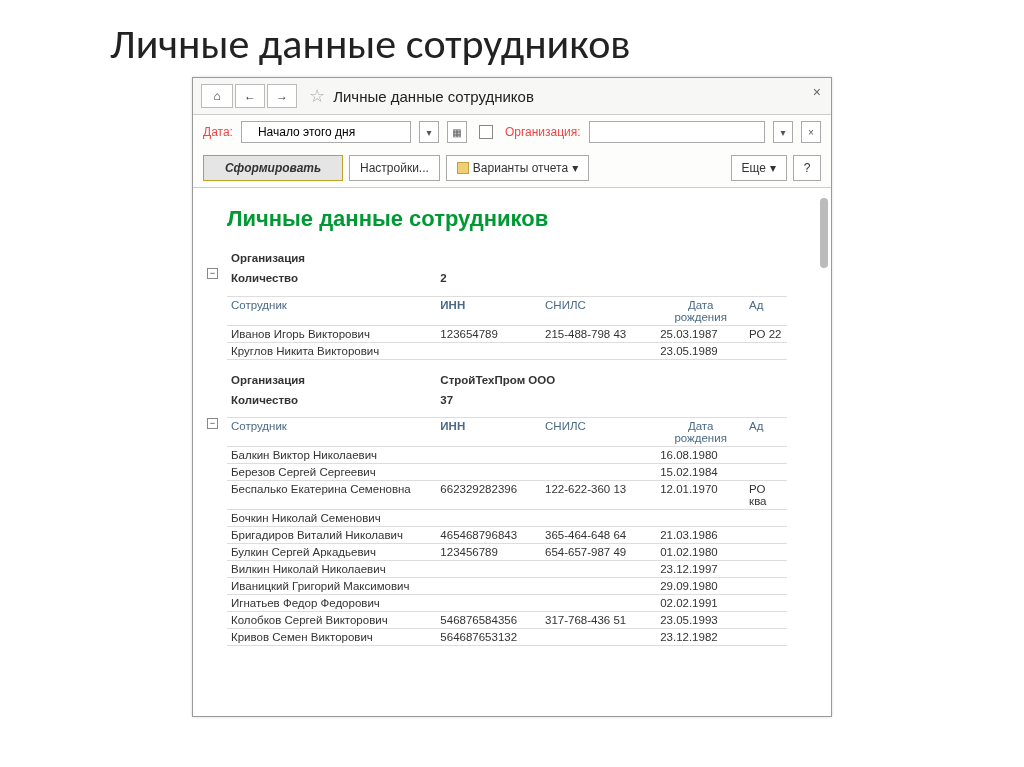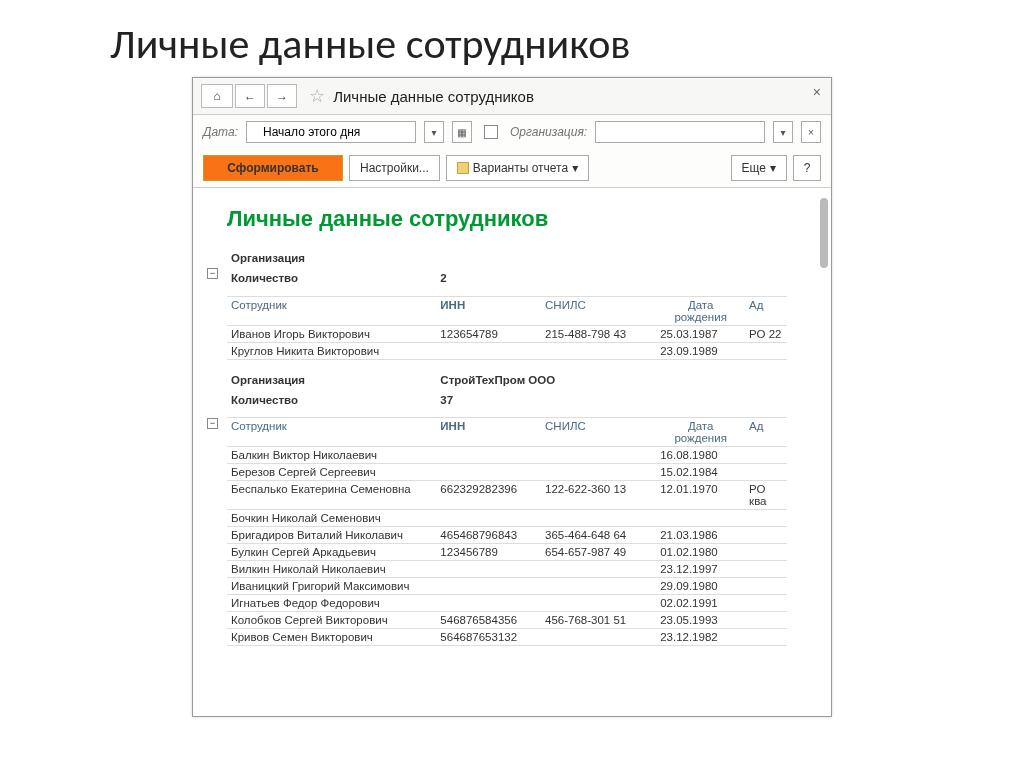--- a/index.html
+++ b/index.html
@@ -68,21 +68,21 @@
   cursor: pointer;
 }
 .filter-row {
   display: flex;
   align-items: center;
   padding: 6px 10px;
   gap: 8px;
   background: #fdfdfb;
   font-size: 12px;
 }
-.filter-label { color: #737373; white-space: nowrap; font-style: italic; }
+.filter-label { color: #ef4444; white-space: nowrap; }
 .date-input {
   border: 1px solid #aaa;
   height: 22px;
   width: 170px;
   padding: 0 16px;
   font-size: 12px;
   background: #fff;
   outline: none;
 }
 .small-btn {
@@ -124,25 +124,26 @@
   height: 26px;
   padding: 0 10px;
   font-size: 12px;
   display: inline-flex;
   align-items: center;
   gap: 4px;
   cursor: pointer;
   color: #333;
 }
 .btn.primary {
-  background: #f97316;
+  background: #e5e5e5;
   border: 1px solid #c0a020;
   font-weight: bold;
   width: 140px;
   justify-content: center;
+  font-style: italic;
 }
 .spacer { flex: 1; }
 .report-area {
   flex: 1;
   overflow: hidden;
   position: relative;
   background: #fff;
 }
 .report-inner {
   padding: 18px 14px 0 34px;
@@ -304,21 +305,21 @@
           <td>Иванов Игорь Викторович</td>
           <td>123654789</td>
           <td>215-488-798 43</td>
           <td>25.03.1987</td>
           <td>РО 22</td>
         </tr>
         <tr>
           <td>Круглов Никита Викторович</td>
           <td></td>
           <td></td>
-          <td>23.09.1989</td>
+          <td>23.05.1989</td>
           <td></td>
         </tr>
       </tbody>
         </table>
 
       <div class="collapse-handle" style="top:230px">−</div>
       <table style="margin-top:10px">
         <tbody>
             <tr>
               <td class="noborder group-label col-emp">Организация</td>
@@ -397,21 +398,21 @@
         <tr>
               <td>Игнатьев Федор Федорович</td>
               <td></td>
               <td></td>
               <td>02.02.1991</td>
               <td></td>
             </tr>
         <tr>
               <td>Колобков Сергей Викторович</td>
               <td>546876584356</td>
-              <td>456-768-301 51</td>
+              <td>317-768-436 51</td>
               <td>23.05.1993</td>
               <td></td>
             </tr>
         <tr>
               <td>Кривов Семен Викторович</td>
               <td>564687653132</td>
               <td></td>
               <td>23.12.1982</td>
               <td></td>
             </tr>

